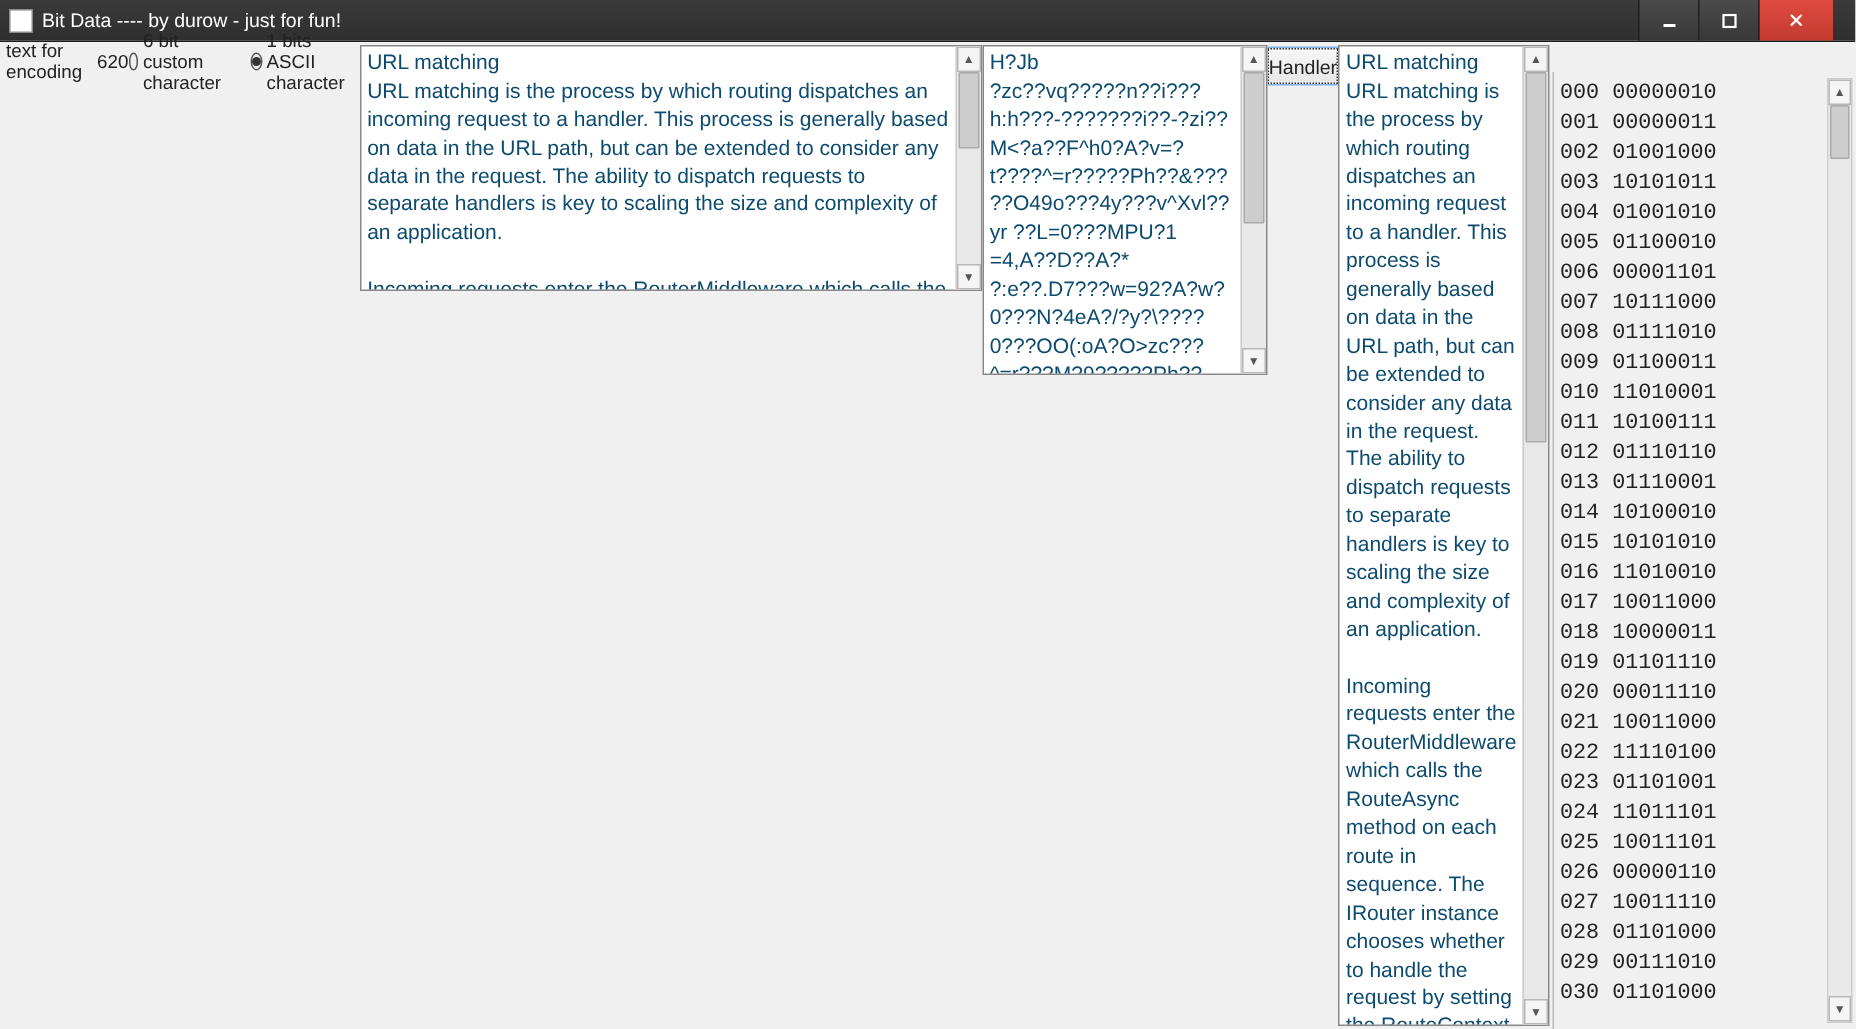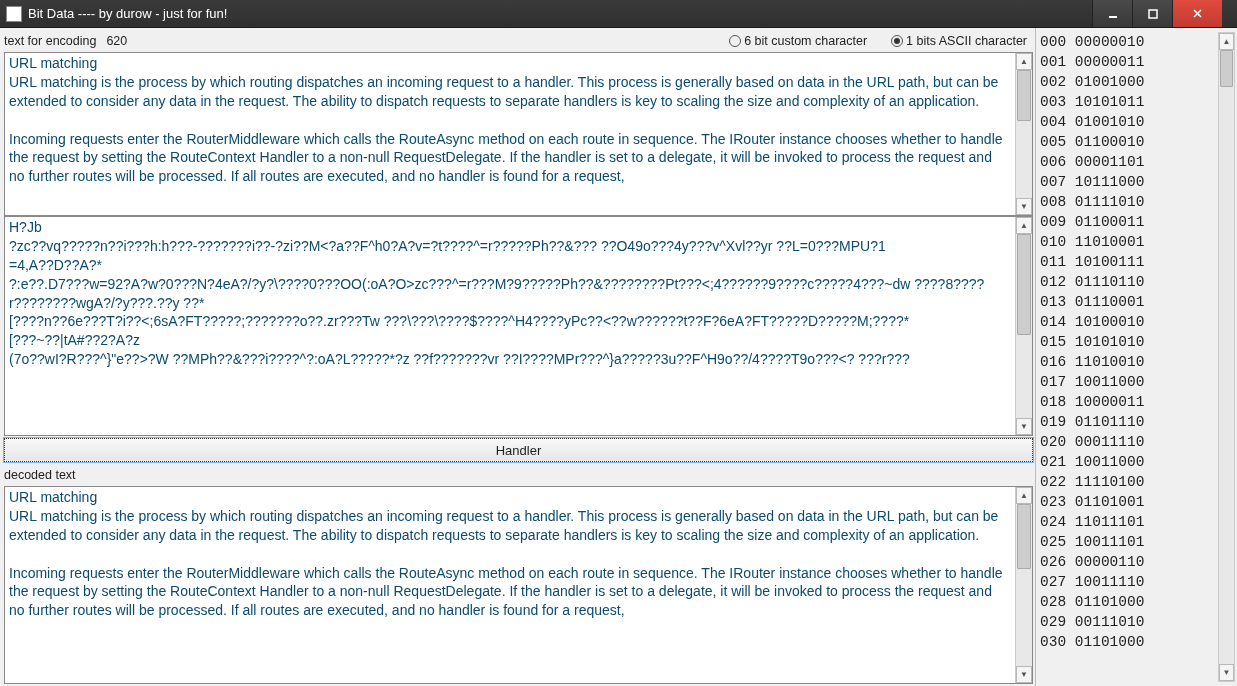--- a/index.html
+++ b/index.html
@@ -39,37 +39,37 @@
 }
 .win-btn.close { background: linear-gradient(to bottom,#e04a3f,#c23a2f); width: 50px; }
 .main-layout {
   display: flex;
   height: calc(100% - 28px);
   background: #f0f0f0;
 }
 .left-pane {
   flex: 1;
   display: flex;
-  flex-direction: column;
+  flex-direction: row;
   padding: 2px 2px 2px 4px;
   min-width: 0;
 }
 .label-row {
   display: flex;
   align-items: center;
   height: 22px;
   font-size: 12.5px;
   color: #222;
 }
 .label-row .lab { margin-right: 6px; }
 .label-row .count { margin-left: 4px; }
 .radios {
   margin-left: auto;
   display: flex;
-  gap: 24px;
+  gap: 14px;
   align-items: center;
   font-size: 12.5px;
   padding-right: 6px;
 }
 .radio-item { display: flex; align-items: center; gap: 3px; }
 .radio-dot {
   width: 12px; height: 12px; border: 1px solid #555; border-radius: 50%;
   display: inline-flex; align-items: center; justify-content: center;
 }
 .radio-dot.sel::after { content:""; width:6px; height:6px; background:#333; border-radius:50%; }
@@ -126,20 +126,21 @@
 }
 .box1 { height: 164px; }
 .box2 { height: 220px; }
 .box3 { flex: 1; min-height: 0; }
 .right-pane {
   width: 202px;
   border-left: 1px solid #bbb;
   background: #f0f0f0;
   display: flex;
   padding: 4px 2px 4px 4px;
+  margin-top: 20px;
 }
 .bitlist {
   flex: 1;
   background: #f0f0f0;
   font-family: Consolas, "Courier New", monospace;
   font-size: 14.5px;
   line-height: 1.38;
   color: #222;
   white-space: pre;
   overflow: hidden;
@@ -224,23 +225,20 @@
             <div class="sb-thumb" style="top:0;height:55%"></div>
           </div>
         <div class="sb-btn">▼</div>
       </div>
     </div>
 
     <div class="button-row">
       <button class="big-btn focus">Handler</button>
     </div>
 
-    <div class="label-row">
-      <span class="lab">decoded text</span>
-    </div>
 
     <div class="textbox-wrap box3">
       <div class="textbox">URL matching
 URL matching is the process by which routing dispatches an incoming request to a handler. This process is generally based on data in the URL path, but can be extended to consider any data in the request. The ability to dispatch requests to separate handlers is key to scaling the size and complexity of an application.
 
 Incoming requests enter the RouterMiddleware which calls the RouteAsync method on each route in sequence. The IRouter instance chooses whether to handle the request by setting the RouteContext Handler to a non-null RequestDelegate. If the handler is set to a delegate, it will be invoked to process the request and no further routes will be processed. If all routes are executed, and no handler is found for a request,</div>
       <div class="scrollbar">
         <div class="sb-btn">▲</div>
         <div class="sb-track">
             <div class="sb-thumb" style="top:0;height:40%"></div>

